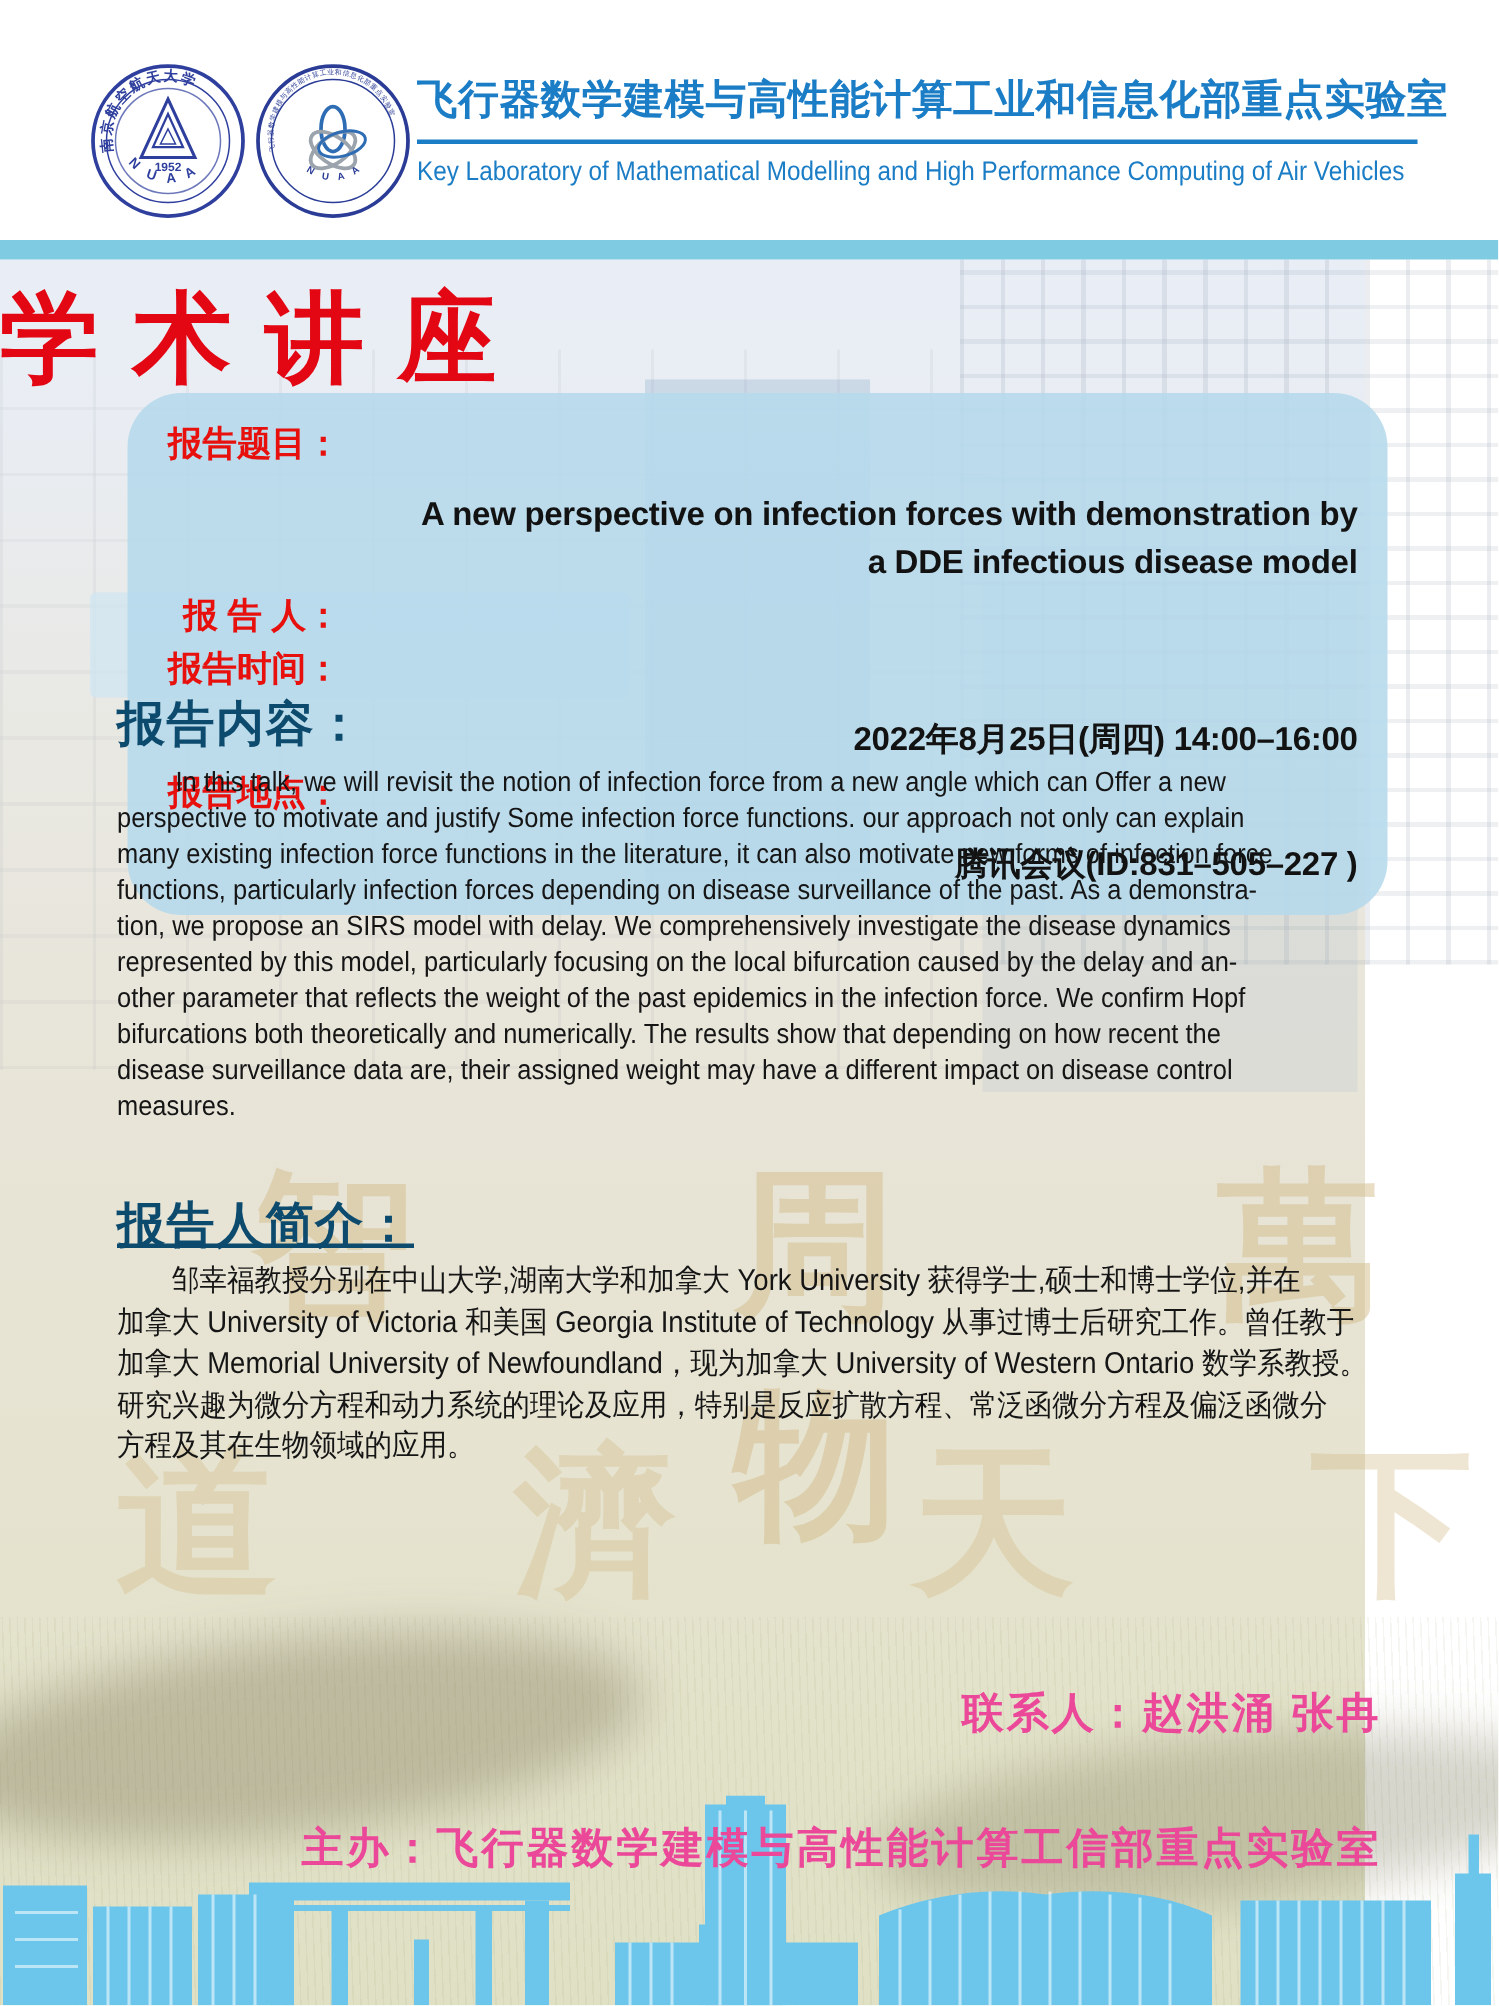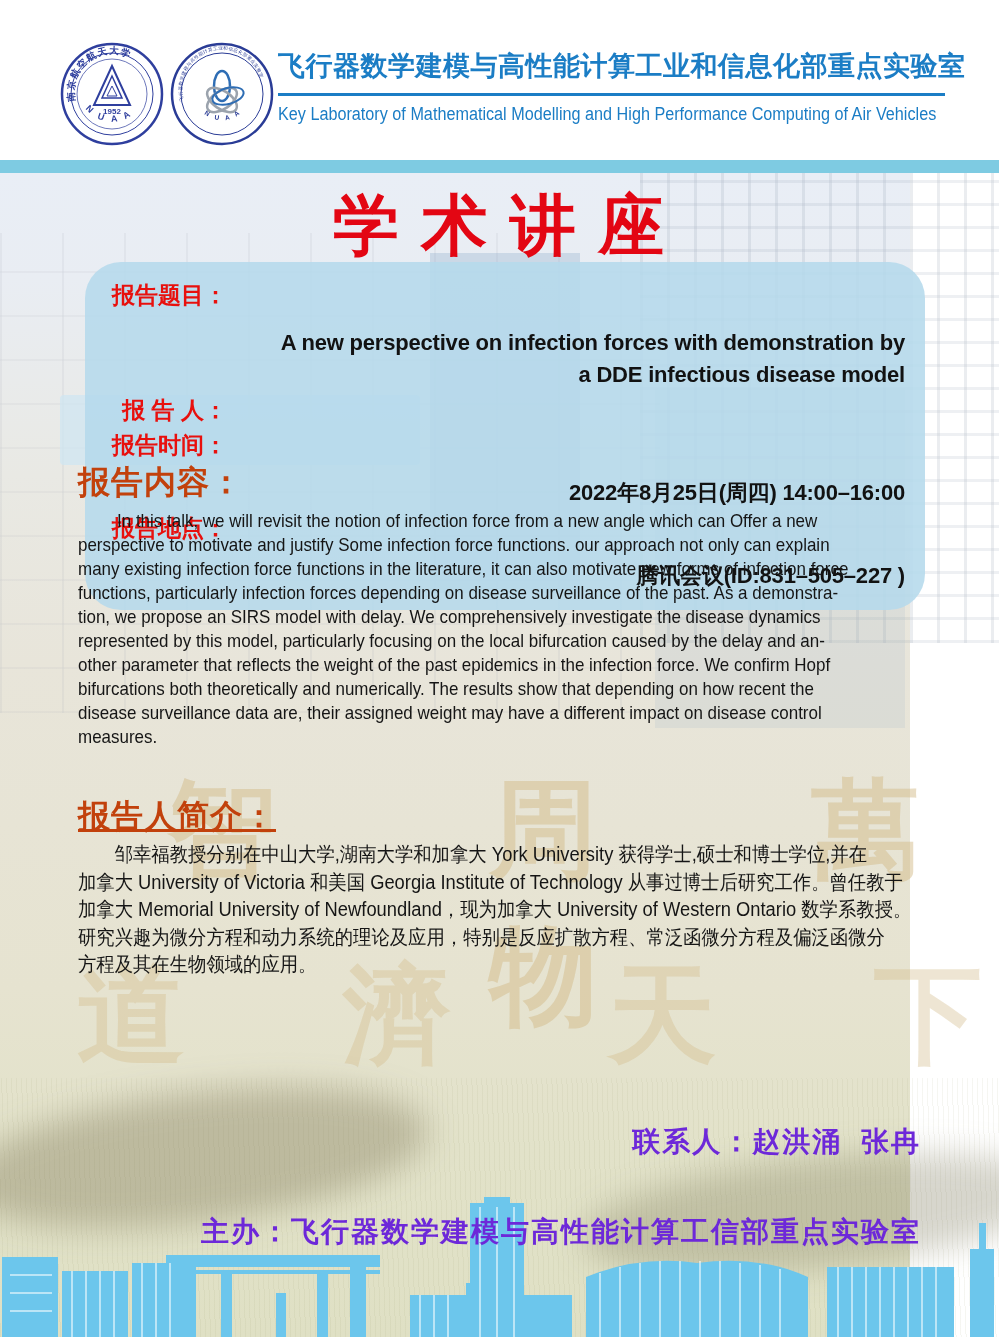--- a/index.html
+++ b/index.html
@@ -43,50 +43,50 @@
   .bg-motto.m2{top:770px;font-size:108px;letter-spacing:60px;padding-left:60px;opacity:.75;}
   .hedge{position:absolute;border-radius:50%;filter:blur(16px);z-index:1;}
   .hedge.h1{left:-40px;top:920px;width:470px;height:130px;background:rgba(104,94,58,.30);transform:rotate(-7deg);}
   .hedge.h2{left:580px;top:985px;width:480px;height:110px;background:rgba(100,95,60,.26);transform:rotate(-6deg);}
   .grass-tex{position:absolute;left:0;top:905px;width:999px;height:259px;opacity:.5;
     background:repeating-linear-gradient(88deg,rgba(150,152,104,.18) 0 1px,transparent 1px 5px);}
   .skyline{position:absolute;left:0;bottom:0;width:999px;height:140px;z-index:2;}
   
   .content{position:absolute;left:0;top:173px;width:999px;height:1164px;z-index:3;}
   .lecture-title{
-    position:absolute;left:0;top:8px;width:999px;text-align:center;
+    position:absolute;left:0;top:8px;width:999px;
     color:#e30613;font-size:66px;font-weight:900;letter-spacing:2px;white-space:pre;
   }
   .info-box{
     position:absolute;left:85px;top:89px;width:840px;box-sizing:border-box;
     background:rgba(181,218,236,.88);border-radius:36px;padding:17px 20px 15px 16px;
   }
   .info-row{display:flex;margin-bottom:3px;text-align:right;}
   .info-label{
     flex:0 0 126px;color:#e8100d;font-weight:bold;font-size:23px;line-height:32px;white-space:pre;
   }
   .info-value{
     flex:1;color:#121212;font-weight:bold;font-size:22px;line-height:32px;white-space:pre-line;
     letter-spacing:-0.2px;
     margin-top:48px;
   }
   .section-heading{
-    position:absolute;left:78px;color:#c2410c;font-size:32px;font-weight:900;letter-spacing:1px;
+    position:absolute;left:78px;color:#0c4a6e;font-size:32px;font-weight:900;letter-spacing:1px;
   }
   .heading-abstract{top:288px;}
   .heading-bio{top:622px;text-decoration:underline;}
   .para{
     position:absolute;left:78px;width:930px;color:#151515;white-space:pre-line;
     transform:scaleX(0.917);transform-origin:0 0;
   }
   .para.abstract{top:336px;font-size:18.5px;line-height:24px;text-indent:2.3em;}
   .para.bio{top:668px;font-size:20px;line-height:27.5px;text-indent:2em;}
   .footer-line{
-    position:absolute;right:78px;color:#6d28d9;text-align:center;white-space:nowrap;
-    font-family:Liberation Mono, monospace;font-weight:600;font-size:28px;letter-spacing:2px;
+    position:absolute;right:78px;color:#ec4899;text-align:center;white-space:nowrap;
+    font-family:Liberation Sans, sans-serif;font-weight:600;font-size:28px;letter-spacing:2px;
   }
   .footer-contact{top:950px;}
   .footer-organizer{top:1040px;}
   
   .logo text{font-family:"Liberation Sans","DejaVu Sans",sans-serif;}
 </style>
 </head>
 <body>
 
 <div class="poster">

